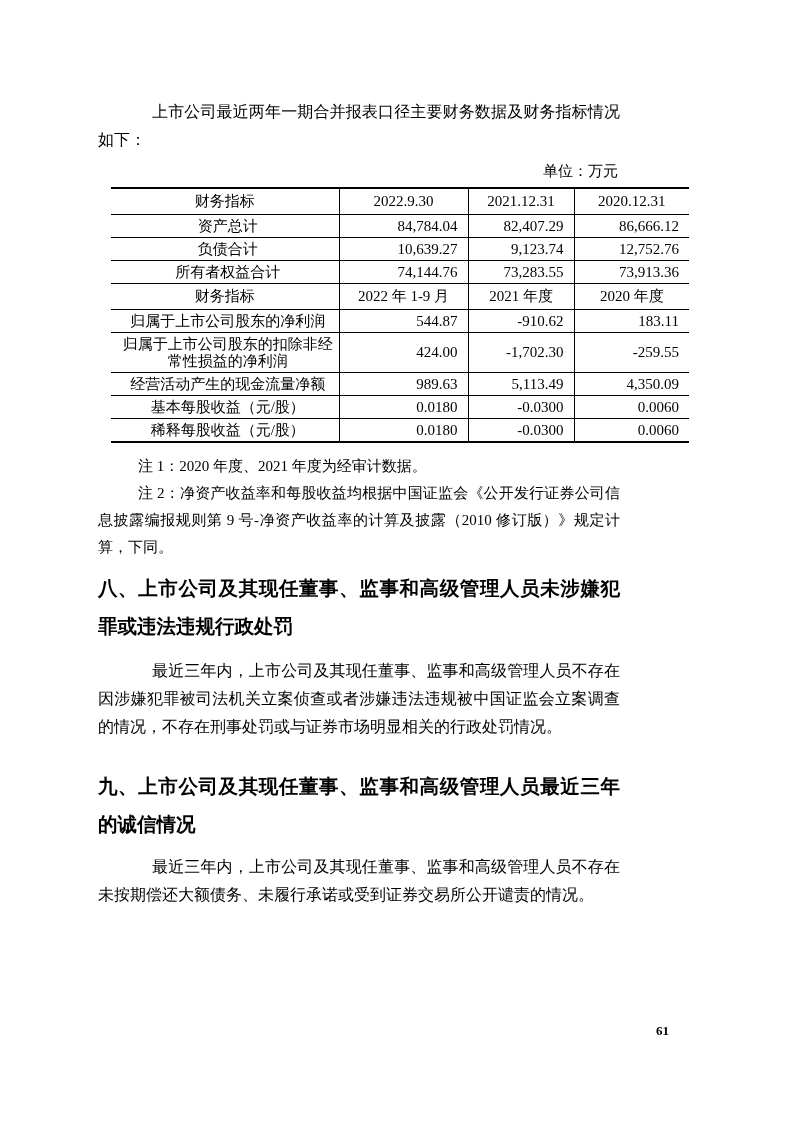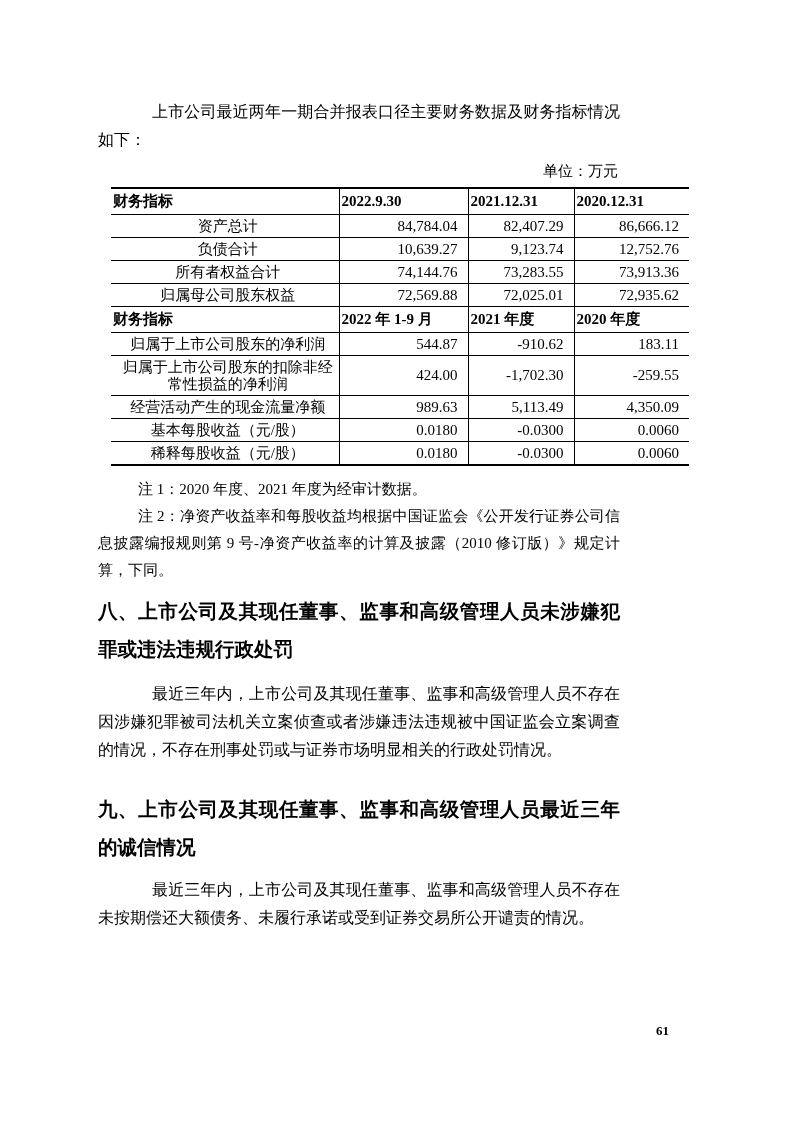--- a/index.html
+++ b/index.html
@@ -34,21 +34,21 @@
   }
   table.fin td {
     border-top:1px solid #000;
     line-height:17px;
     padding:2.5px 8px;
     vertical-align:middle;
     overflow:hidden;
   }
   table.fin td + td { border-left:1.3px solid #000; }
   table.fin tr.hdr td {
-    font-weight:bold; 
+    font-weight:normal; text-align:center;
     border-top:1.8px solid #000;
     border-bottom:1.8px solid #000;
     padding:4px 2px;
   }
   table.fin td.lbl { text-align:center; padding-left:10px; padding-right:4px; }
   table.fin td.num { text-align:right; padding-right:10px; }
   .note {
     font-size:15px; line-height:27px;
     text-indent:40px; text-align:justify;
   }
@@ -109,26 +109,20 @@
         <td class="num">10,639.27</td>
         <td class="num">9,123.74</td>
         <td class="num">12,752.76</td>
       </tr>
       <tr>
         <td class="lbl">所有者权益合计</td>
         <td class="num">74,144.76</td>
         <td class="num">73,283.55</td>
         <td class="num">73,913.36</td>
       </tr>
-      <tr>
-        <td class="lbl">归属母公司股东权益</td>
-        <td class="num">72,569.88</td>
-        <td class="num">72,025.01</td>
-        <td class="num">72,935.62</td>
-      </tr>
       <tr class="hdr">
         <td>财务指标</td>
         <td>2022 年 1-9 月</td>
         <td>2021 年度</td>
         <td>2020 年度</td>
       </tr>
       <tr>
         <td class="lbl">归属于上市公司股东的净利润</td>
         <td class="num">544.87</td>
         <td class="num">-910.62</td>

